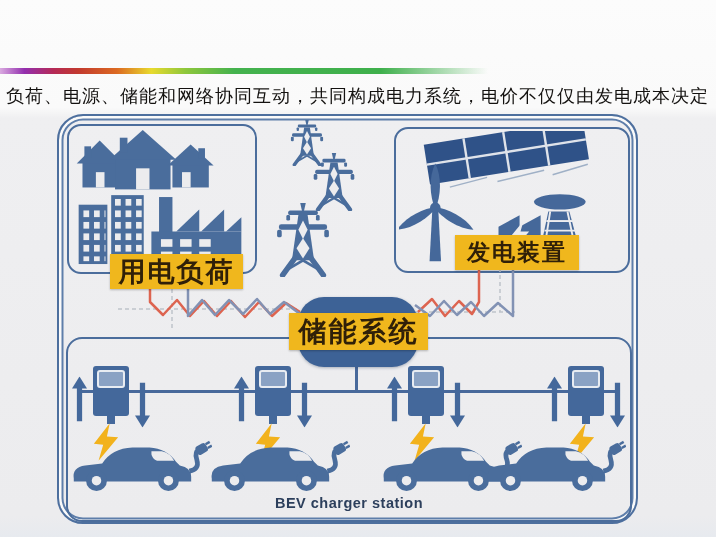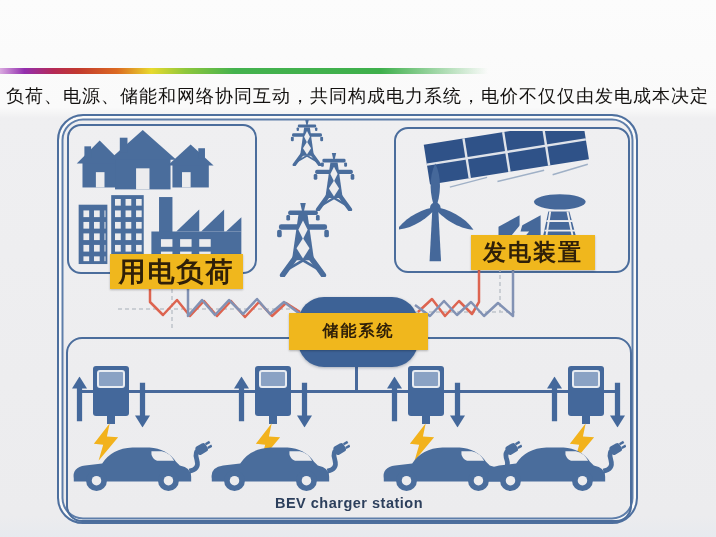--- a/index.html
+++ b/index.html
@@ -44,22 +44,22 @@
     position:absolute; left:298px; top:297px; width:120px; height:70px;
     background:#3d6296; border-radius:26px; box-shadow:0 1px 3px rgba(40,60,90,.35);
   }
   .pill-connector{position:absolute; left:355px; top:366px; width:3px; height:27px; background:#48699b;}
   .tag{
     position:absolute; background:#f0b71d; color:#302008;
     display:flex; align-items:center; justify-content:center;
     font-weight:bold; letter-spacing:2px; box-shadow:0 1px 2px rgba(0,0,0,.25);
   }
   .tag-load{left:110px; top:254px; width:133px; height:35px; font-size:27px;}
-  .tag-gen{left:471px; top:235px; width:124px; height:35px; font-size:23px;}
-  .tag-storage{left:289px; top:313px; width:139px; height:37px; font-size:16px;text-align:center;}
+  .tag-gen{left:455px; top:235px; width:124px; height:35px; font-size:23px;}
+  .tag-storage{left:289px; top:313px; width:139px; height:37px; font-size:28px;text-align:center;}
   .bev-box{
     position:absolute; left:66px; top:337px; width:562px; height:181px;
     border:2.5px solid #4b6d9c; border-radius:16px;
   }
   .bus{position:absolute; left:12px; top:51px; width:535px; height:3px; background:#48699b;}
   .abs{position:absolute;}
   .bev-label{
     position:absolute; left:0; right:0; top:148px; text-align:center;
     font-size:14.5px; font-weight:bold; color:#2c3f5c; letter-spacing:0.5px;margin-top:8px;
   }

